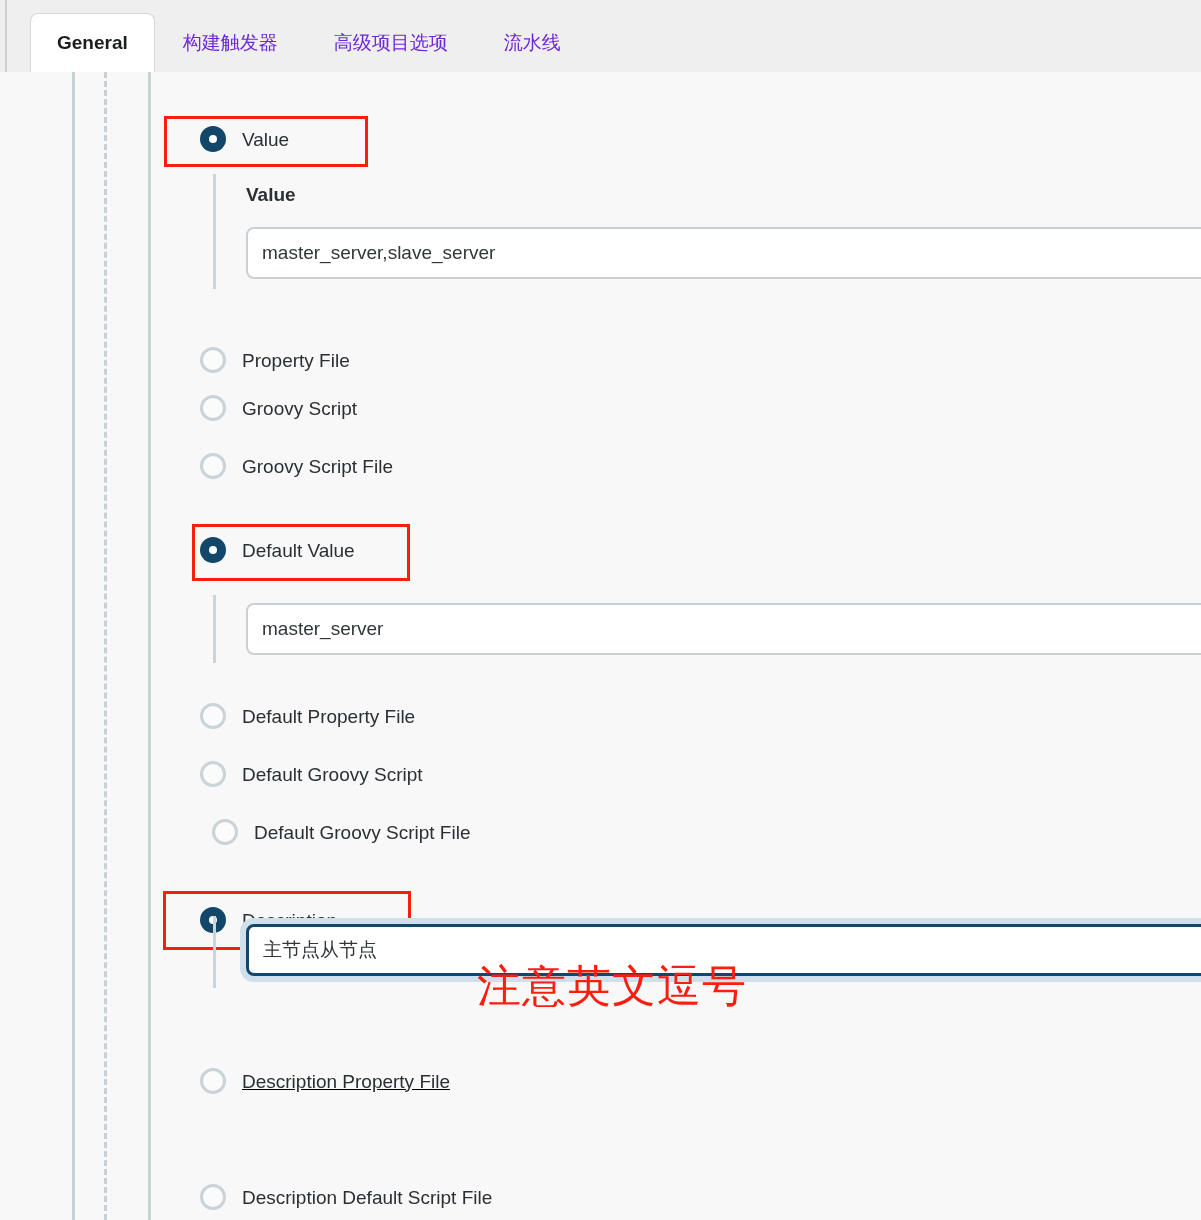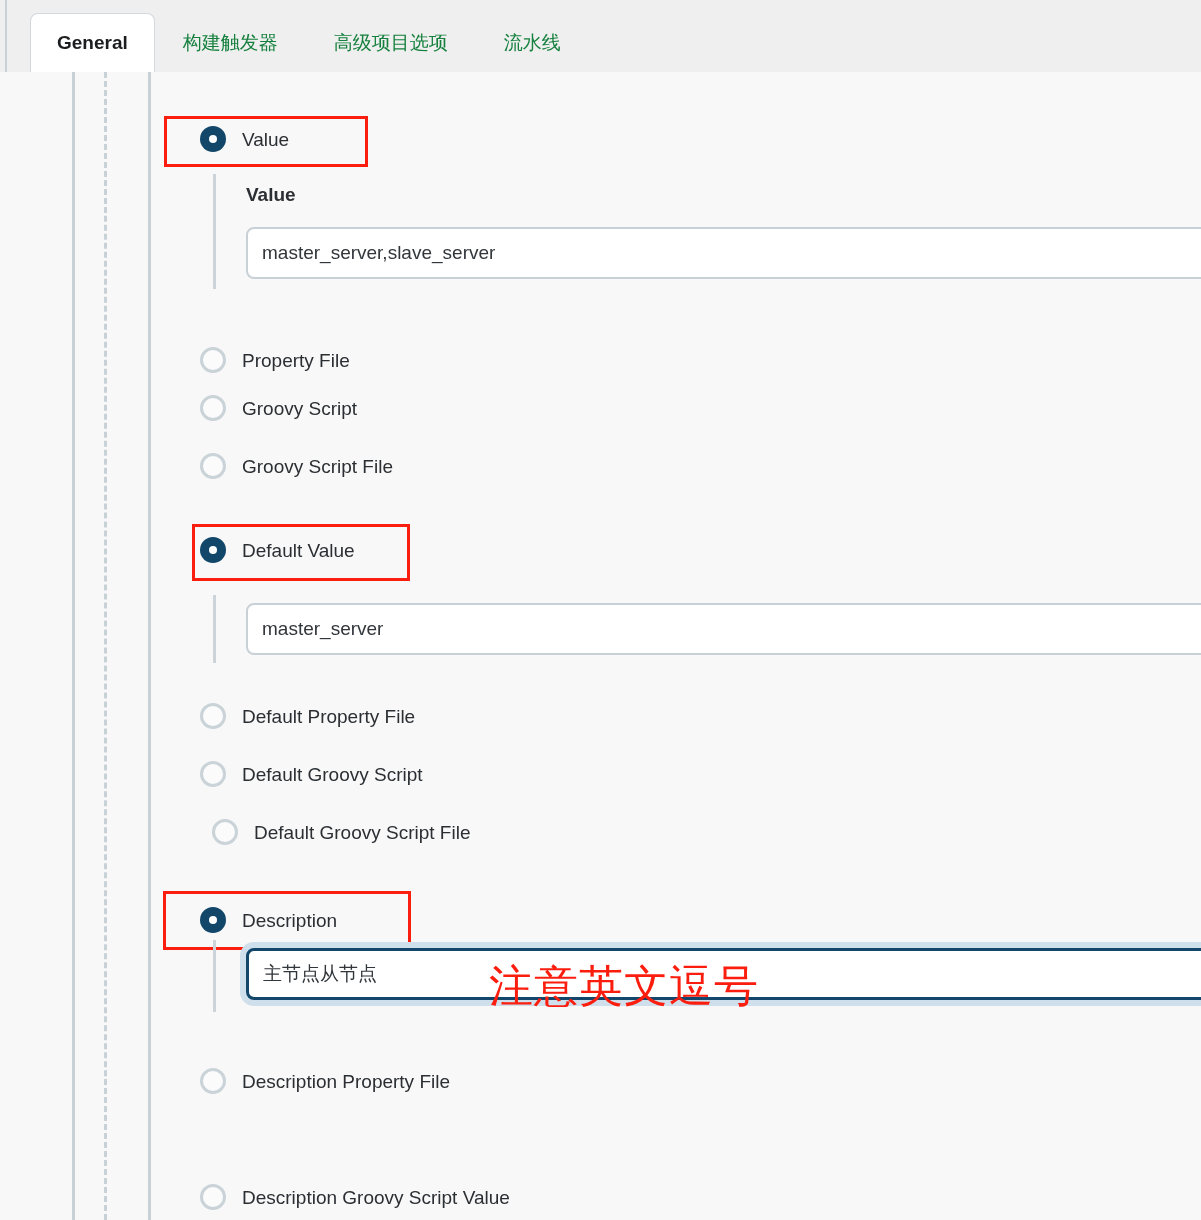--- a/index.html
+++ b/index.html
@@ -44,21 +44,21 @@
     height: 72px;
     display: flex;
     align-items: stretch;
     padding-left: 6px;
   }
   .tab {
     display: flex;
     align-items: center;
     justify-content: center;
     font-size: 19px;
-    color: #15803d;
+    color: #6d28d9;
     padding: 0 28px;
     margin-top: 13px;
     height: 59px;
     box-sizing: border-box;
     white-space: nowrap;
     cursor: pointer;
   }
   .tab.active {
     background: #fff;
     color: #1b1d1e;
@@ -208,21 +208,20 @@
 
   
   #annotation {
     position: absolute;
     color: #fb1d0d;
     font-size: 44px;
     line-height: 1;
     letter-spacing: 1px;
     white-space: nowrap;
     font-family: "DejaVu Sans", "Liberation Sans", sans-serif;
-    margin-left: 12px;
   }
 </style>
 </head>
 <body>
 
 <div id="page">
 
   <div id="tabbar">
     <div class="tabbar-left-rule"></div>
     <div id="tabs">
@@ -311,37 +310,37 @@
       </div>
 
       <div class="radio-row" style="top:828px; left:0;">
         <div class="rpad">
           <span class="radio on"></span>
           <span class="radio-label">Description</span>
         </div>
       </div>
       <div class="redbox" style="left:-3px; top:819px; width:248px; height:59px;"></div>
 
-      <div class="subgroup" style="top:868px; height:72px; width:798px;">
+      <div class="subgroup" style="top:844px; height:72px; width:798px;">
         <div class="guide" style="height:72px;"></div>
         <input class="text-input focused" style="top: 8px; width: 1010px;" type="text" value="主节点从节点">
       </div>
 
-      <div class="radio-row" style="top:989px; left:0;">
+      <div class="radio-row" style="top:989px; left:0;text-decoration:underline;">
         <div class="rpad">
           <span class="radio off"></span>
           <span class="radio-label">Description Property File</span>
         </div>
       </div>
 
 
       <div class="radio-row" style="top:1105px; left:0;">
         <div class="rpad">
           <span class="radio off"></span>
-          <span class="radio-label">Description Groovy Script Value</span>
+          <span class="radio-label">Description Default Script File</span>
         </div>
       </div>
 
     </div>
   </div>
 
   <div id="annotation" style="left:477px; top:964px;">注意英文逗号</div>
 
 </div>
 

